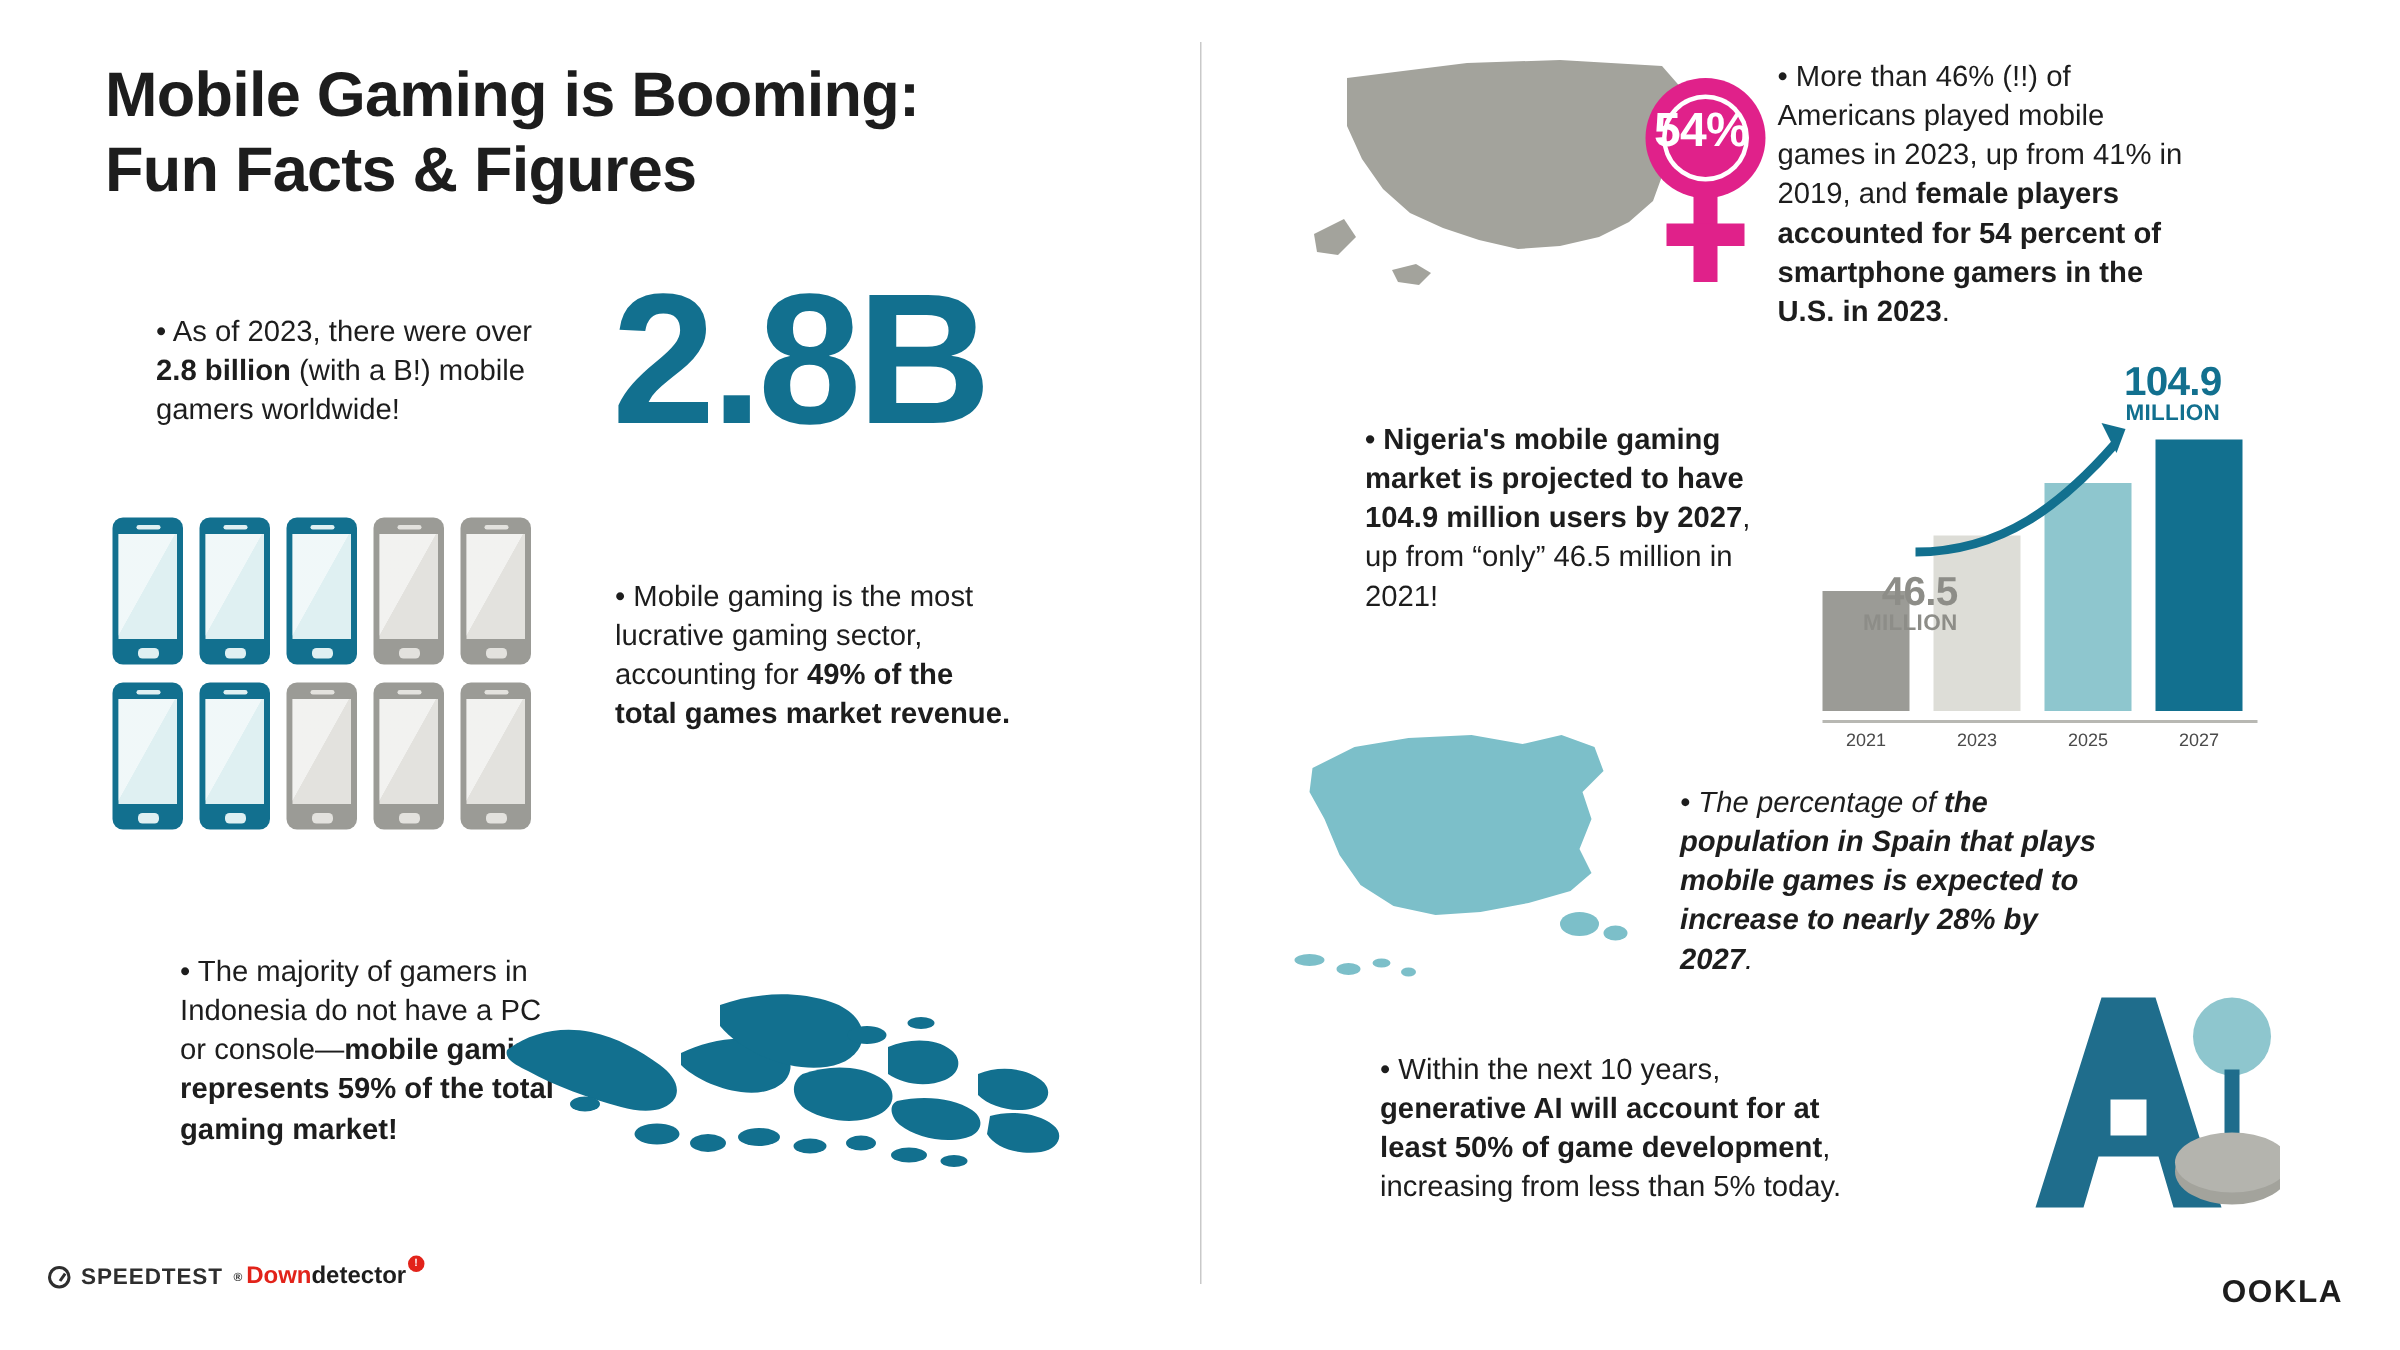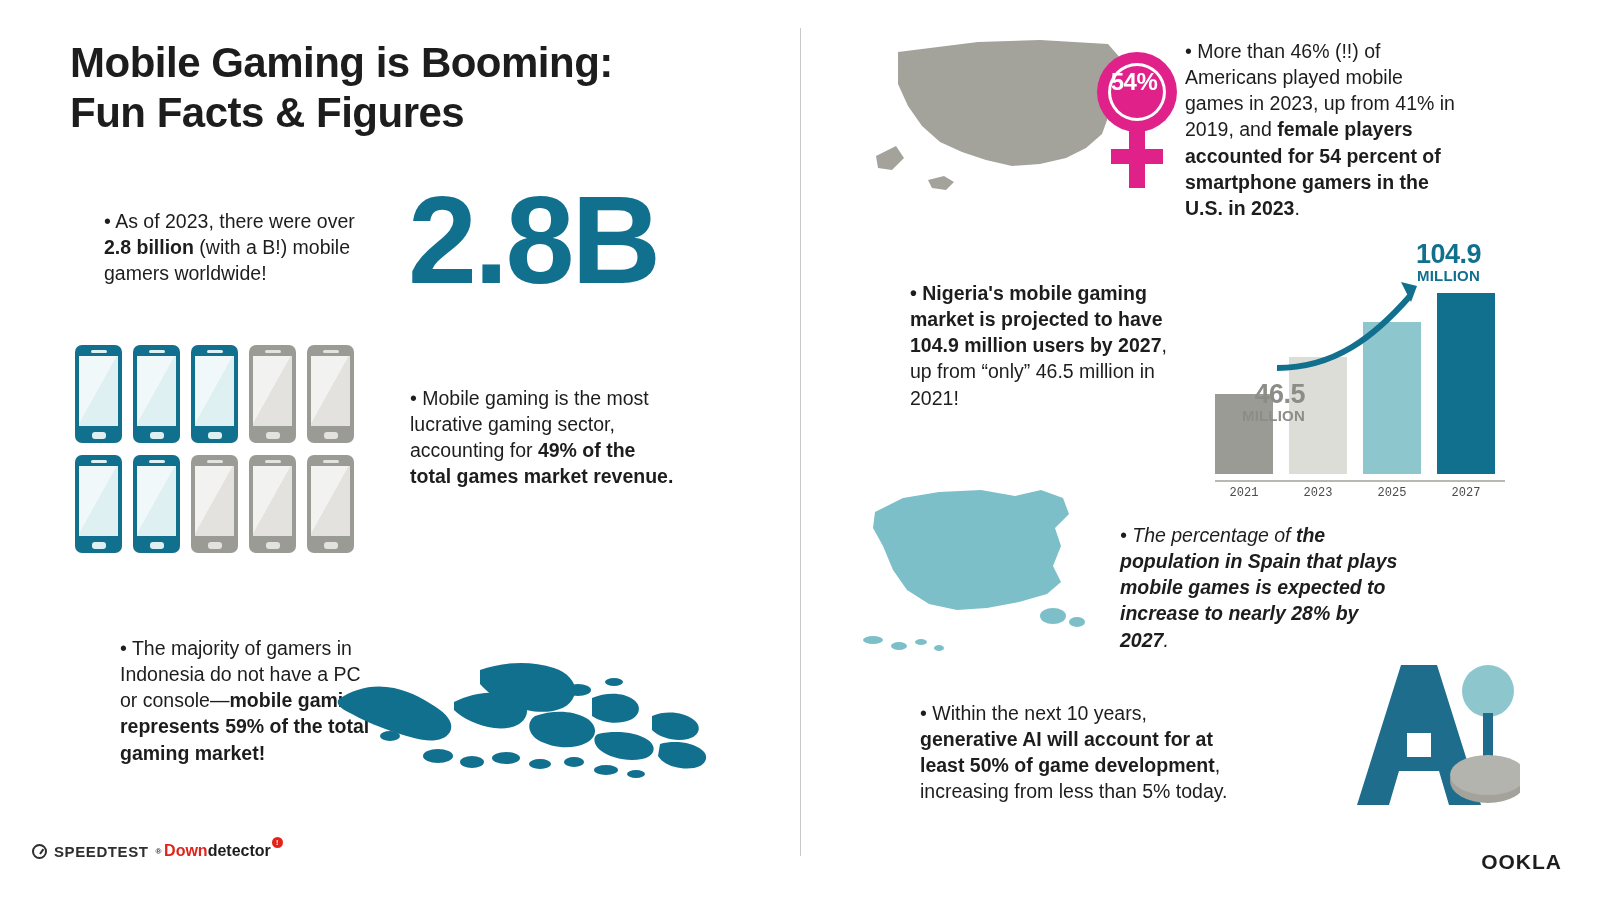--- a/index.html
+++ b/index.html
@@ -159,21 +159,21 @@
     top: 50px;
     width: 90px;
     height: 145px;
   }
   .female-pct {
     position: absolute;
     left: 1096px;
     top: 68px;
     width: 76px;
     text-align: center;
-    font-size: 24px;
+    font-size: 32px;
     font-weight: bold;
     color: #ffffff;
     letter-spacing: -0.5px;
   }
 
   .fact-4 {
     position: absolute;
     left: 1185px;
     top: 38px;
     width: 275px;
@@ -213,21 +213,20 @@
     height: 2px;
     background: #b8b8b3;
   }
   .ticks {
     position: absolute;
     left: 0;
     bottom: 0;
     width: 290px;
     display: flex;
     gap: 16px;
-    font-family: Liberation Mono, monospace;
   }
   .tick {
     width: 58px;
     text-align: center;
     font-size: 12px;
     color: #4a4a4a;
   }
   .lbl-left {
     position: absolute;
     left: 0px;

